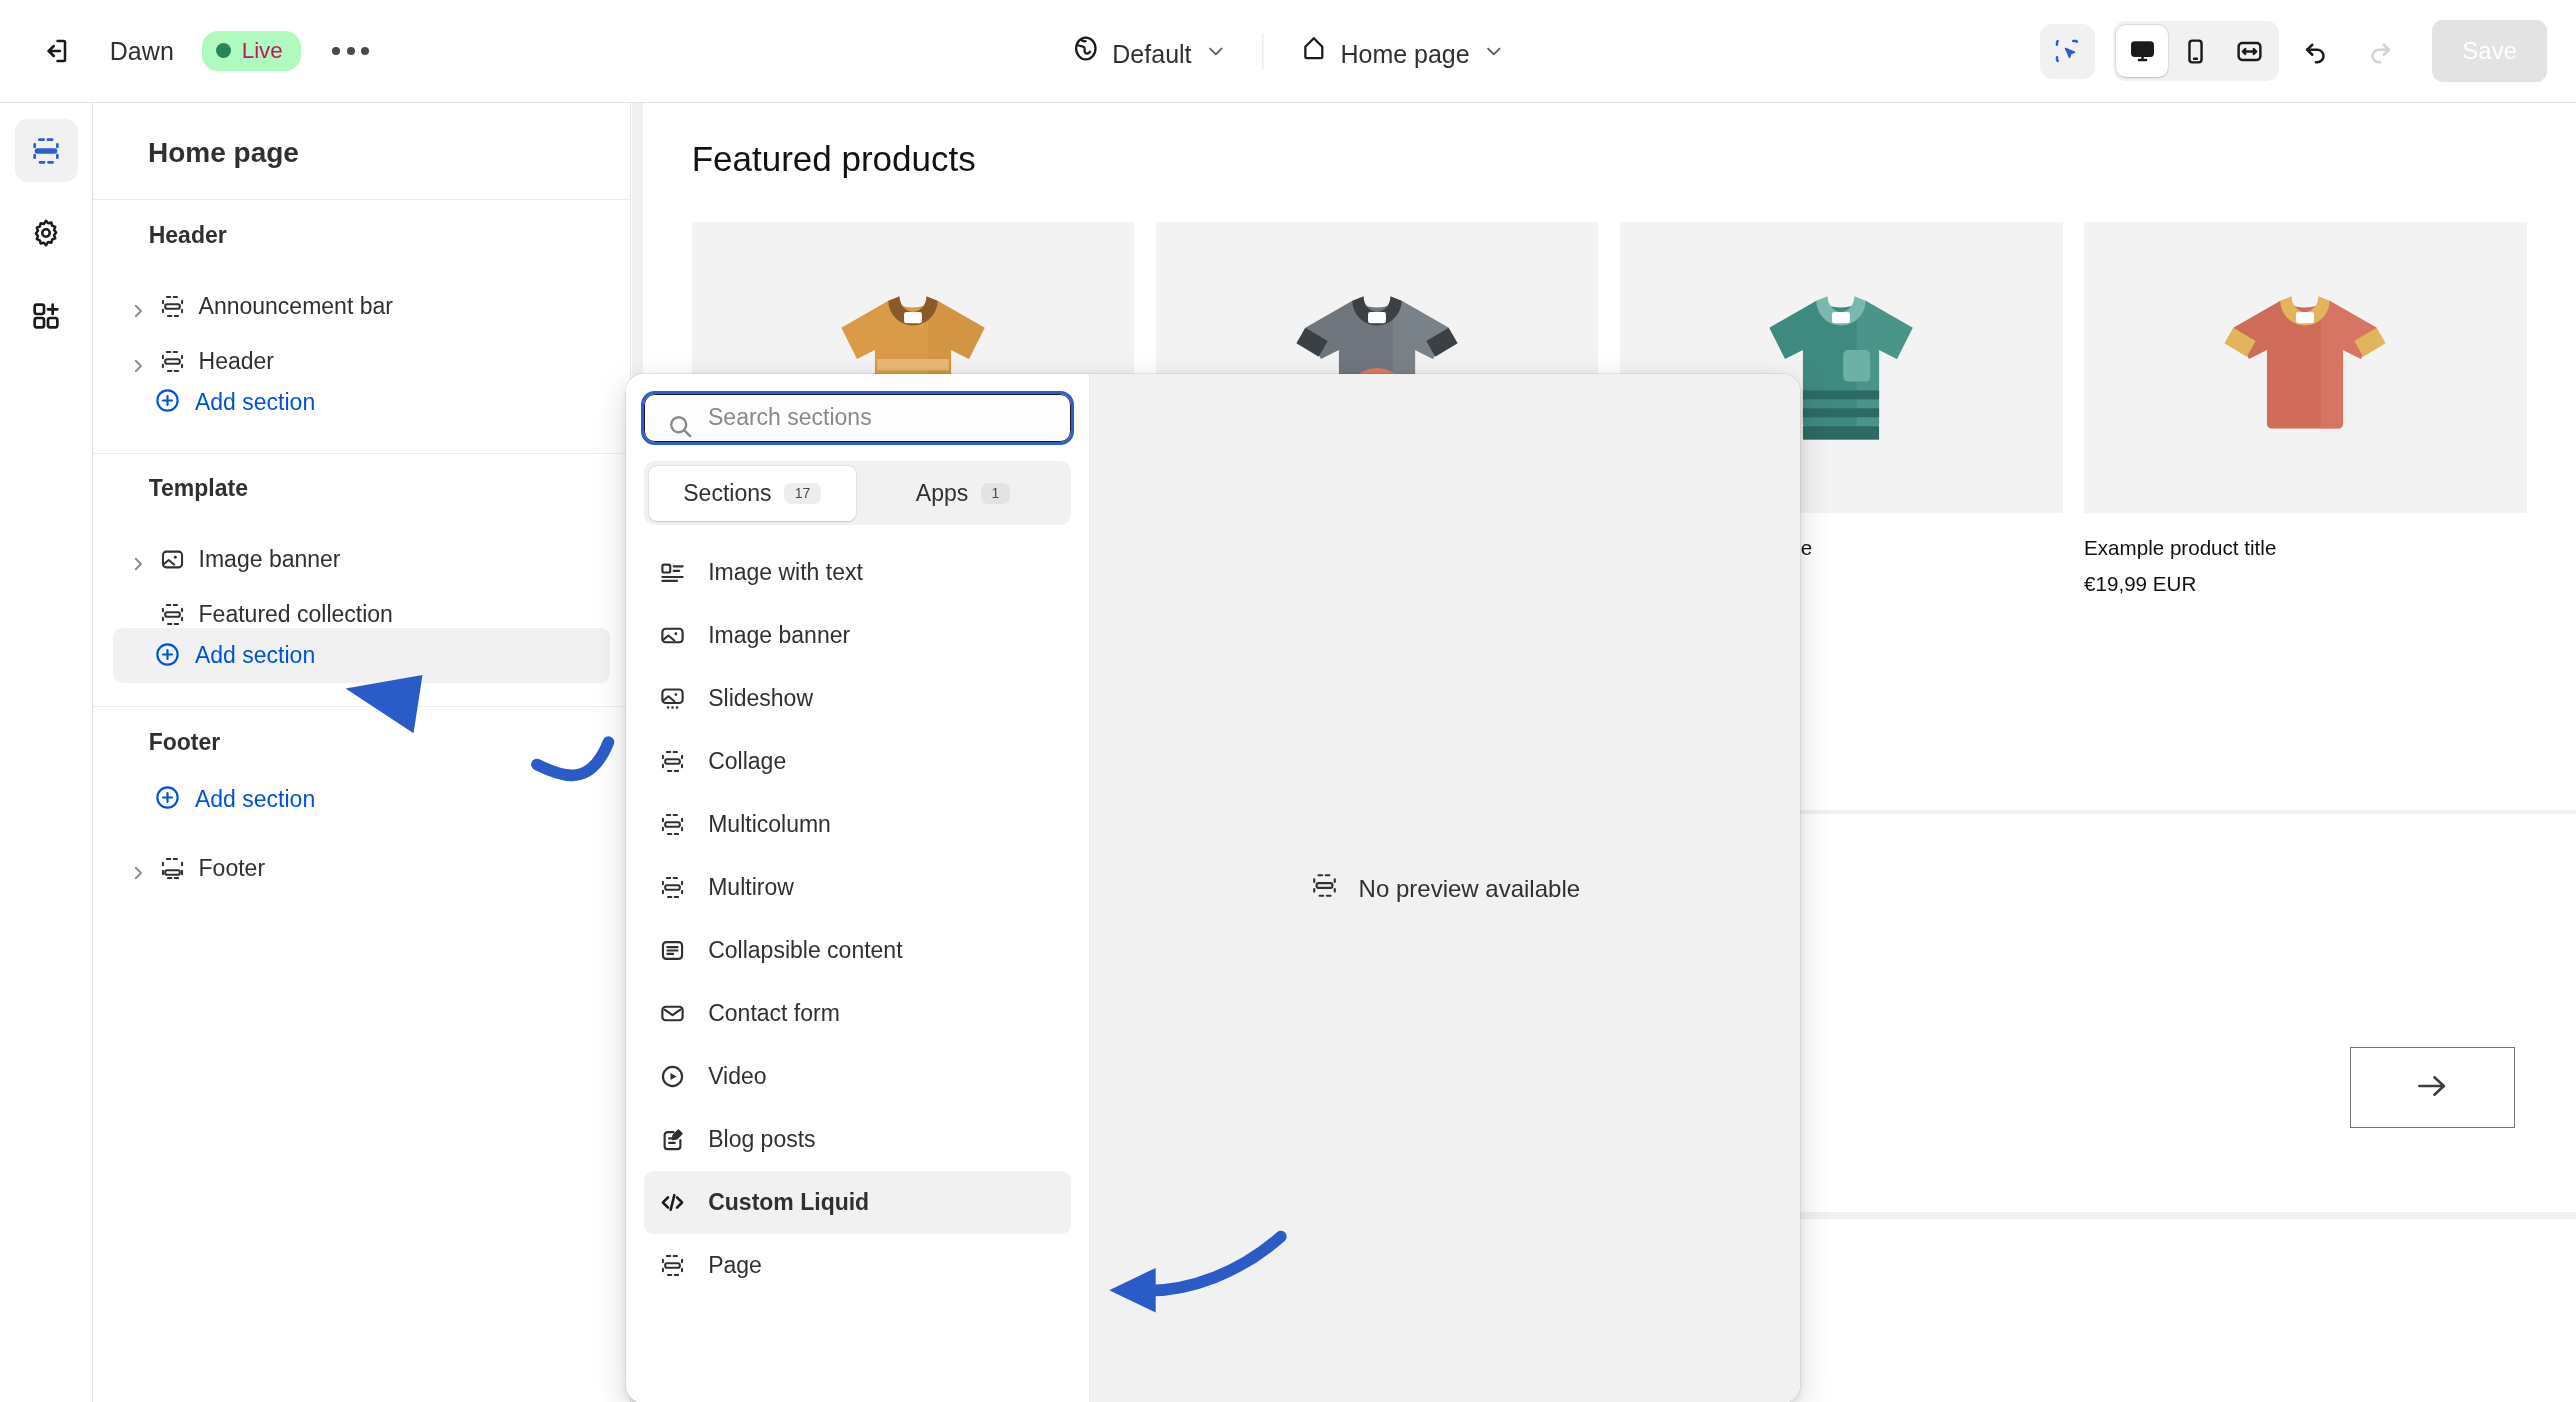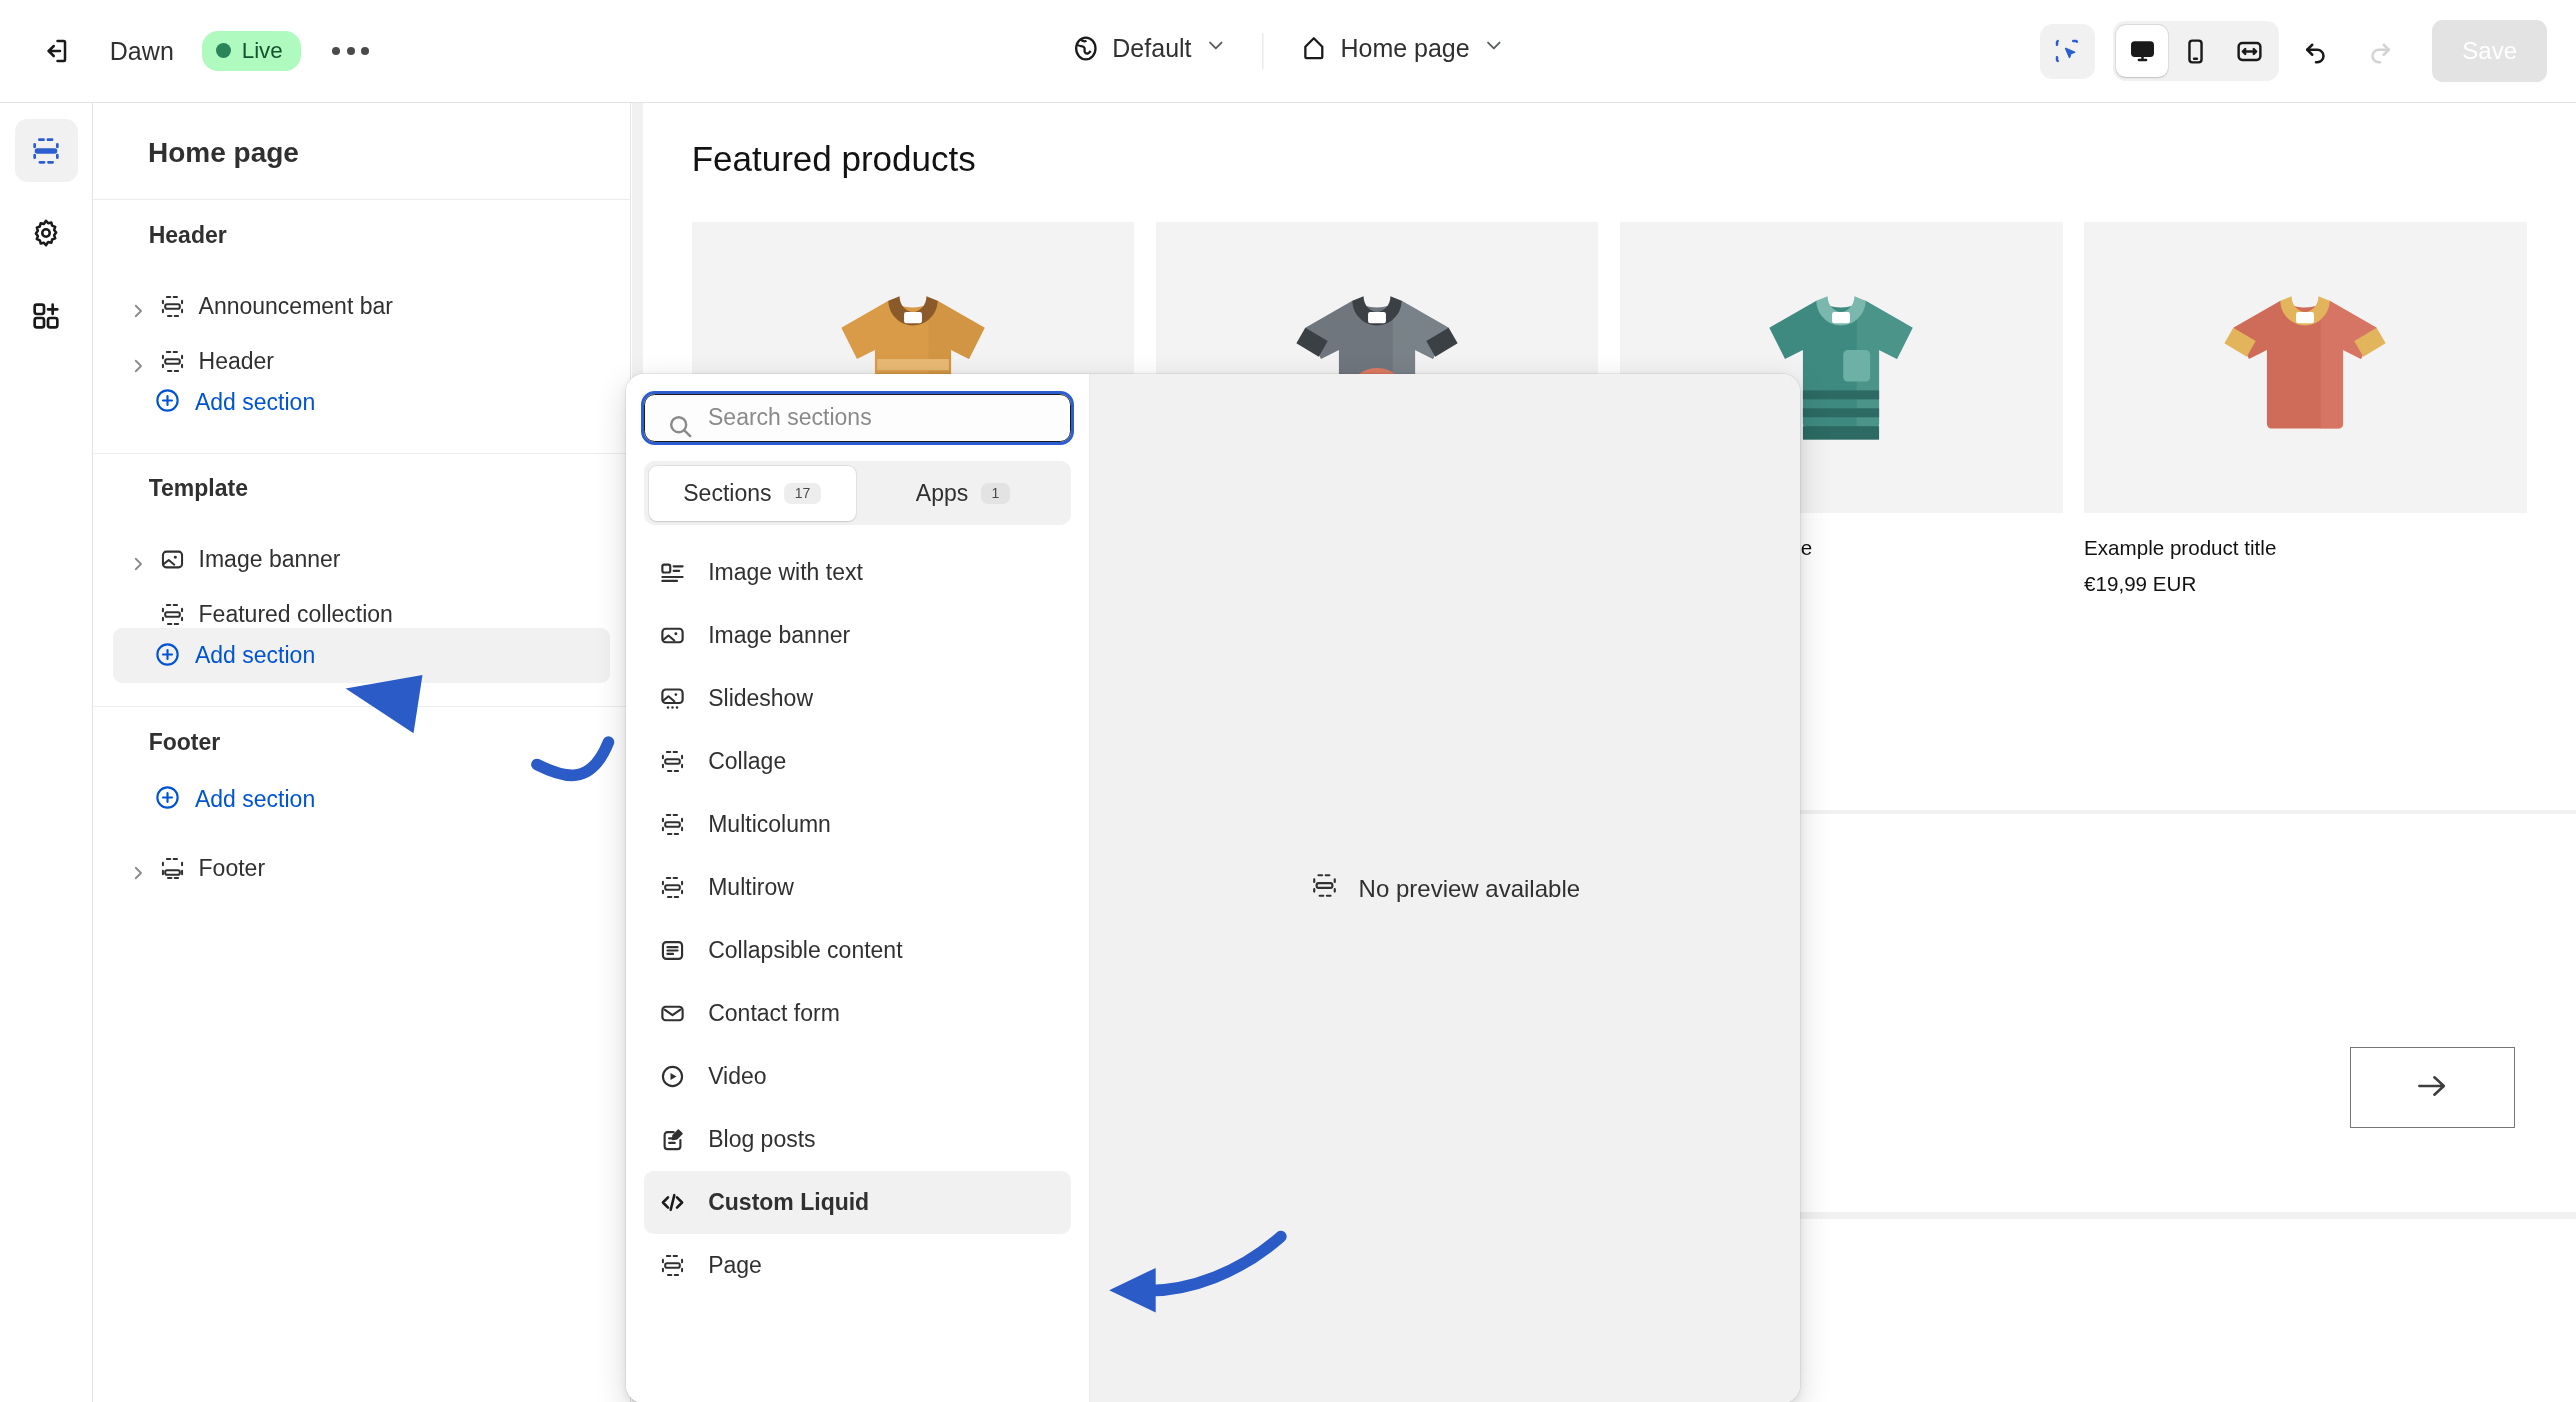--- a/index.html
+++ b/index.html
@@ -22,36 +22,36 @@
   .icon-btn {
     width: 55px; height: 55px; border-radius: 12.5px;
     display: flex; align-items: center; justify-content: center;
     cursor: pointer; background: transparent; border: none;
   }
   .theme-name {
     font-size: 25px; color: #303030; margin-left: 19.7px; letter-spacing: 0.1px;
   }
   .live-badge {
     margin-left: 19.7px;
-    background: #affabf; color: #14532d;
+    background: #affabf; color: #be185d;
     border-radius: 16px; padding: 6.3px 18px 7.2px 14.3px;
     font-size: 22.4px; display: flex; align-items: center; gap: 10.7px;
     font-weight: 400;
   }
   .live-dot { width: 15px; height: 15px; border-radius: 50%; background: #29845a; display:inline-block; }
   .dots-btn { margin-left: 14.3px; }
   .dots-btn span { display:block; width:8px; height:8px; border-radius:50%; background:#4a4a4a; }
   .dots-inner { display:flex; gap:6.3px; }
 
   .tb-center {
     position: absolute; left: 50%; transform: translateX(-50%);
     display: flex; align-items: center;
   }
   .selector {
-    display: flex; align-items: flex-start; gap: 12.5px;
+    display: flex; align-items: flex-end; gap: 12.5px;
     padding: 9px 12.5px; border-radius: 9px; cursor: pointer;
     font-size: 25px; color: #303030;
   }
   .vdiv { width: 0.9px; height: 36px; background: #e0e0e0; margin: 0 23px; }
 
   .tb-right {
     position: absolute; right: 29px; display: flex; align-items: center; gap: 9px;
   }
   .seg-group {
     display: flex; align-items: center; background: #f1f1f1; border-radius: 12.5px; padding: 3.6px;

